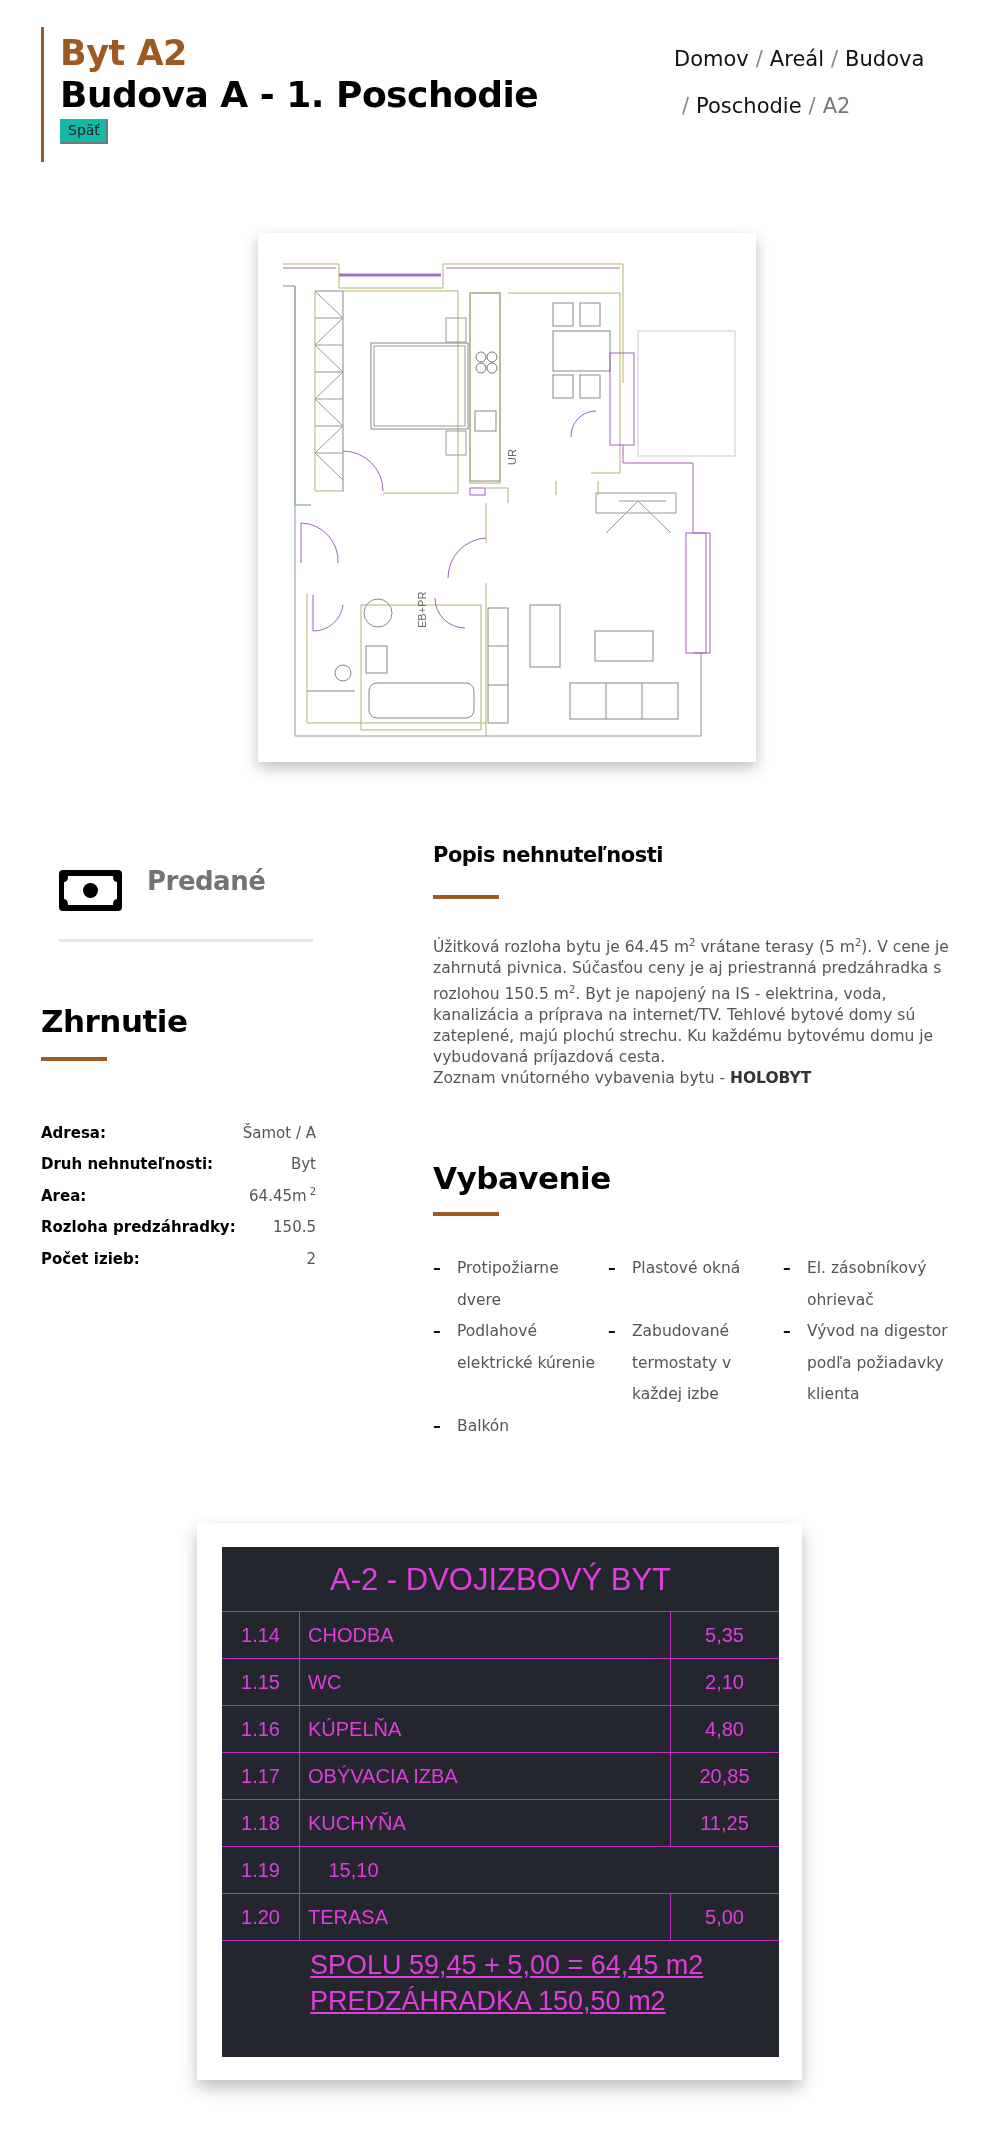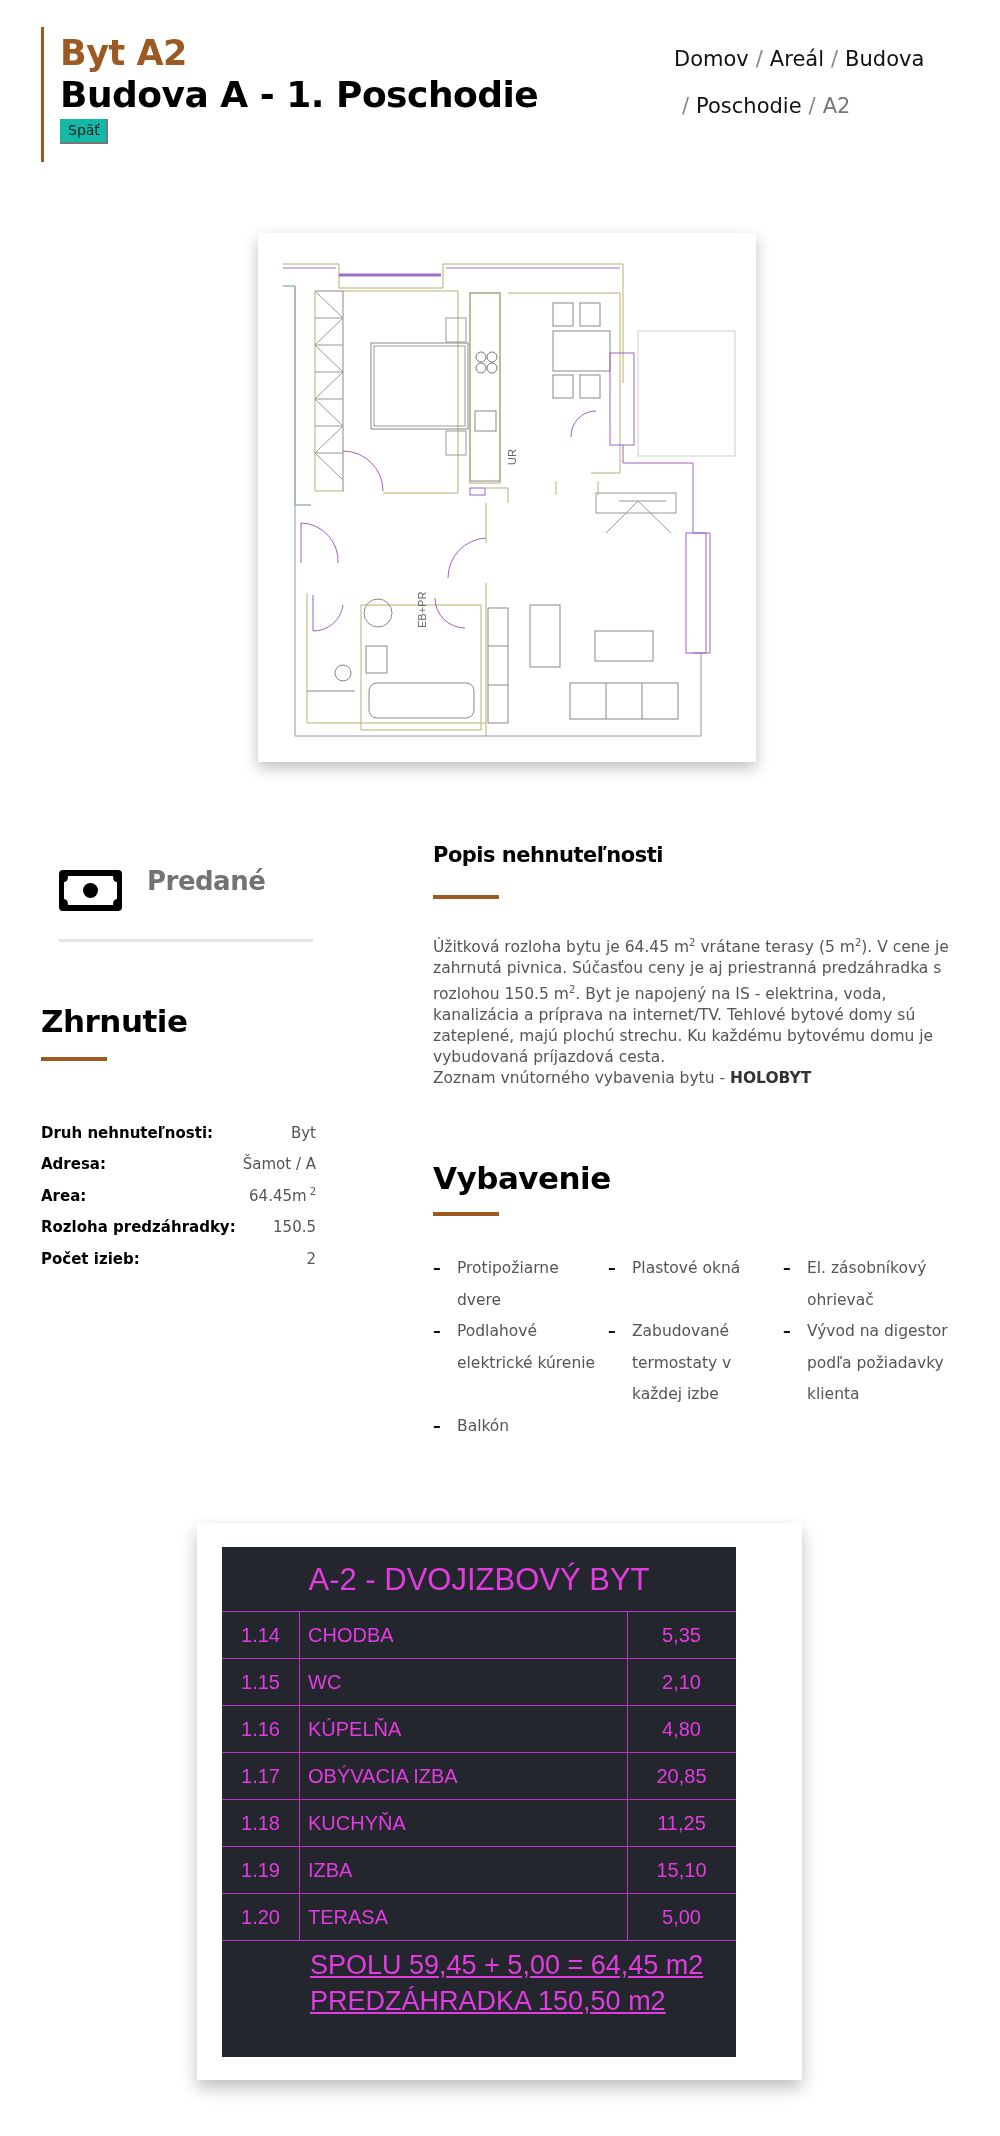--- a/index.html
+++ b/index.html
@@ -46,21 +46,21 @@
     .desc b { color: #333; }
 
     .equip-title { position: absolute; left: 433px; top: 1160px; font-size: 31px; }
     .equip-ul { position: absolute; left: 433px; top: 1212px; }
     .equip { position: absolute; left: 433px; top: 1253px; width: 540px; display: grid; grid-template-columns: 175px 175px 190px; row-gap: 0; }
     .equip .item { display: flex; font-size: 15.5px; line-height: 31.5px; color: #555; padding-right: 6px; }
     .equip .dash { width: 24px; flex: 0 0 24px; color: #111; font-weight: bold; }
 
     
     .table-card { position: absolute; left: 197px; top: 1523px; width: 605px; height: 557px; background: #fff; box-shadow: 0 8px 16px rgba(0,0,0,0.25); }
-    .cad { position: absolute; left: 25px; top: 24px; width: 514px; height: 510px; background: #23262d; color: #e23ce0; font-family: "Liberation Sans", sans-serif; }
+    .cad { position: absolute; left: 25px; top: 24px; width: 557px; height: 510px; background: #23262d; color: #e23ce0; font-family: "Liberation Sans", sans-serif; }
     .cad-title { height: 65px; text-align: center; font-size: 31px; line-height: 65px; padding-left: 0; letter-spacing: 0px; border-bottom: 1px solid #c030c0; }
     .cad-row { display: flex; height: 47px; border-bottom: 1px solid #c030c0; font-size: 20px; line-height: 46px; }
     .cad-row .num { width: 78px; text-align: center; border-right: 1px solid #c030c0; }
     .cad-row .name { flex: 1; padding-left: 8px; border-right: 1px solid #c030c0; }
     .cad-row .area { width: 108px; text-align: center; padding-right: 1px; }
     .cad-total { padding-left: 88px; font-size: 27px; line-height: 36px; padding-top: 6px; text-decoration: underline; }
   </style>
 </head>
 <body>
 
@@ -158,26 +158,26 @@
     <path d="M9 6 H54 Q54 12 58 12 V29 Q54 29 54 35 H9 Q9 29 5 29 V12 Q9 12 9 6 Z" fill="#fff"></path>
     <circle cx="31.5" cy="20.5" r="7.5" fill="#000"></circle>
   </svg>
   <span class="status-label">Predané</span>
 </div>
 
 <div class="section-title summary-title">Zhrnutie</div>
 <div class="underline summary-ul"></div>
 <div class="summary">
   <div class="row">
+    <span class="k">Adresa:</span>
+    <span class="v">Šamot / A</span>
+  </div>
+  <div class="row">
     <span class="k">Druh nehnuteľnosti:</span>
     <span class="v">Byt</span>
-  </div>
-  <div class="row">
-    <span class="k">Adresa:</span>
-    <span class="v">Šamot / A</span>
   </div>
   <div class="row">
     <span class="k">Area:</span>
     <span class="v"><span>64.45m</span><sup>2</sup></span>
   </div>
   <div class="row">
     <span class="k">Rozloha predzáhradky:</span>
     <span class="v">150.5</span>
   </div>
   <div class="row">
@@ -250,21 +250,20 @@
         <span class="name">OBÝVACIA  IZBA</span>
         <span class="area">20,85</span>
       </div>
     <div class="cad-row">
         <span class="num">1.18</span>
         <span class="name">KUCHYŇA</span>
         <span class="area">11,25</span>
       </div>
     <div class="cad-row">
         <span class="num">1.19</span>
-        <span class="name">IZBA</span>
         <span class="area">15,10</span>
       </div>
     <div class="cad-row">
         <span class="num">1.20</span>
         <span class="name">TERASA</span>
         <span class="area">5,00</span>
       </div>
     <div class="cad-total">
       <div>SPOLU  59,45 + 5,00 = 64,45 m2</div>
       <div>PREDZÁHRADKA 150,50 m2</div>

